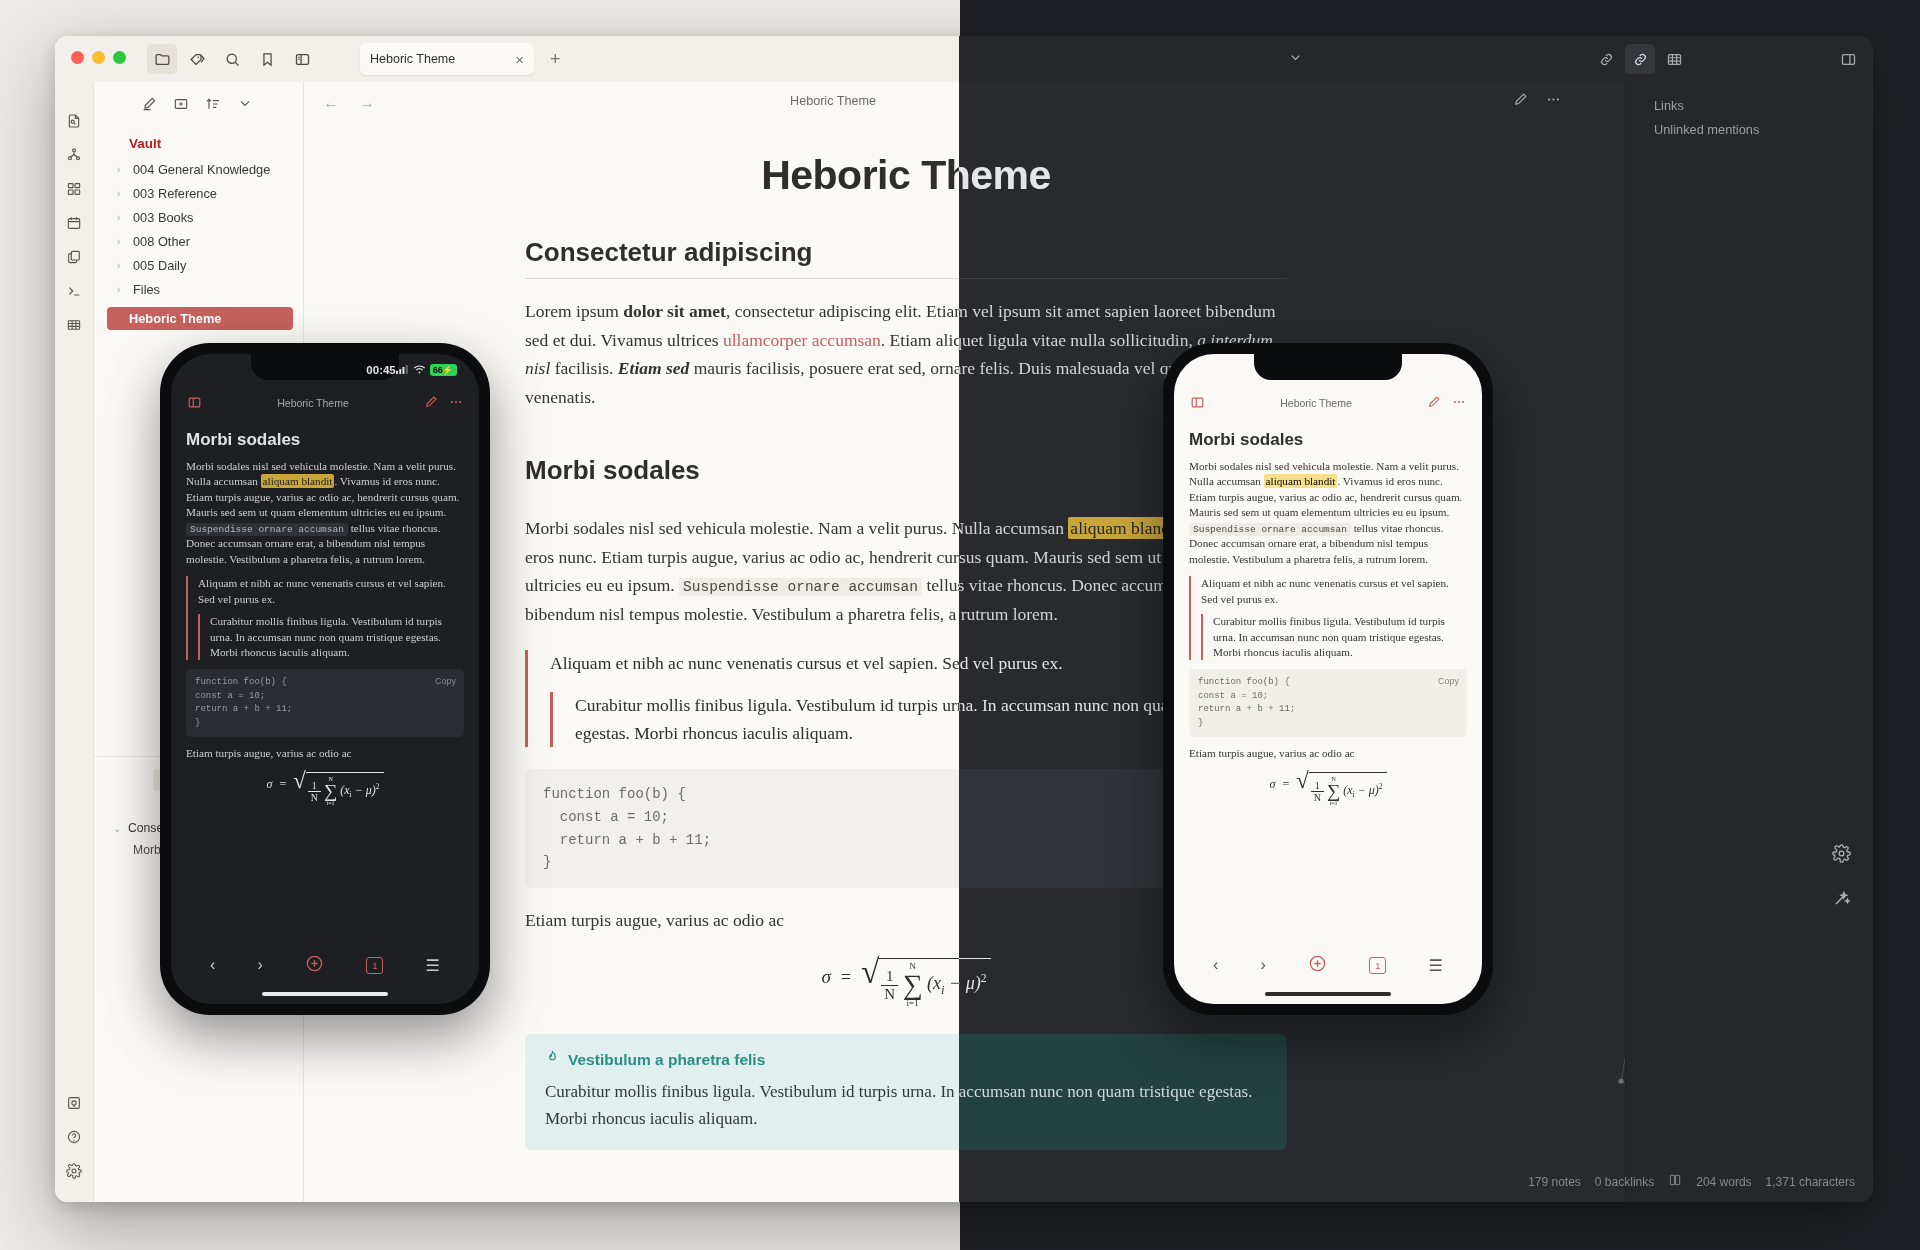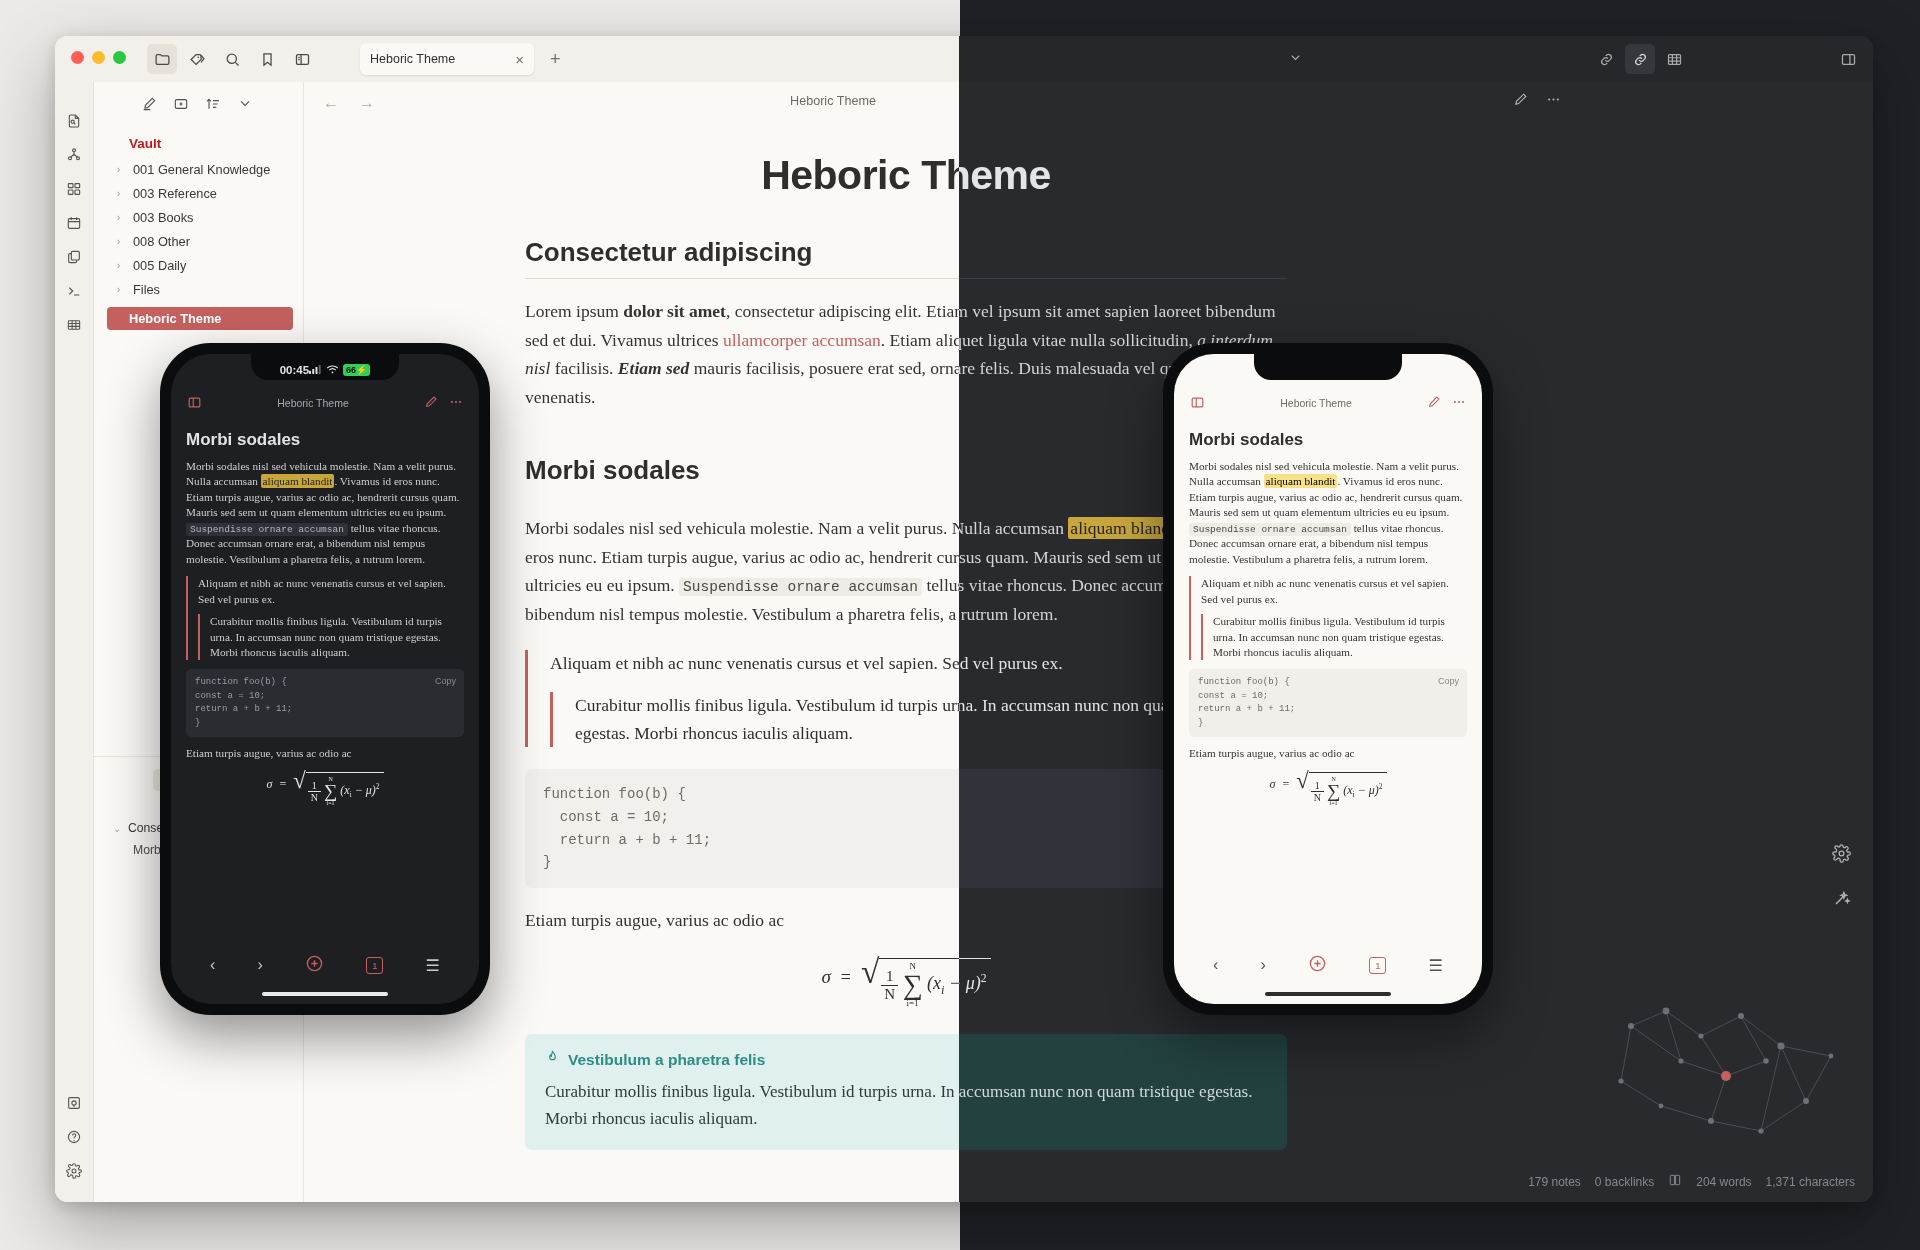--- a/index.html
+++ b/index.html
@@ -159,21 +159,21 @@
               gap:22px;color:#b2b4b8;z-index:6;}
 
   
   .phone{position:absolute;z-index:20;width:330px;height:672px;border-radius:50px;
          background:#0b0c0e;box-shadow:0 22px 54px rgba(0,0,0,.42);
          padding:11px;box-sizing:border-box;}
   .phone-screen{width:100%;height:100%;border-radius:40px;overflow:hidden;position:relative;}
   .notch{position:absolute;left:50%;top:0;transform:translateX(-50%);width:148px;height:26px;
          background:#0b0c0e;border-radius:0 0 17px 17px;z-index:5;}
   .p-status{position:absolute;top:0;left:0;right:0;height:32px;display:flex;align-items:center;
-            justify-content:center;padding:0 22px;box-sizing:border-box;
+            justify-content:flex-end;padding:0 22px;box-sizing:border-box;
             font-size:11.5px;font-weight:600;z-index:6;}
   .p-status .right{display:flex;align-items:center;gap:4px;}
   .batt{background:#30d158;color:#0b0c0e;border-radius:3px;font-size:9px;font-weight:700;
          padding:1px 3px;}
   .p-hdr{position:absolute;top:32px;left:0;right:0;height:34px;display:flex;align-items:center;
          justify-content:space-between;padding:0 16px;box-sizing:border-box;font-size:11px;z-index:6;}
   .p-hdr .mid{font-size:10.5px;}
   .p-hdr .r{display:flex;gap:11px;}
   .p-body{position:absolute;top:66px;left:0;right:0;bottom:64px;padding:10px 15px 0 15px;
           box-sizing:border-box;overflow:hidden;}
@@ -421,21 +421,21 @@
             <path d="M6 8l6 6 6-6"></path>
             <path d="M6 14l6 6 6-6" opacity="0"></path>
           </svg>
       </span>
     </div>
 
     <div class="vault-name">Vault</div>
 
     <div class="folder">
       <span class="chev">›</span>
-      <span>001 General Knowledge</span>
+      <span>004 General Knowledge</span>
     </div>
     <div class="folder">
       <span class="chev">›</span>
       <span>003 Reference</span>
     </div>
     <div class="folder">
       <span class="chev">›</span>
       <span>003 Books</span>
     </div>
     <div class="folder">
@@ -601,20 +601,24 @@
                 </svg>
             </span>
             <span>Vestibulum a pharetra felis</span>
           </div>
           <div class="callout-body">Curabitur mollis finibus ligula. Vestibulum id turpis urna. In accumsan nunc non quam tristique egestas. Morbi rhoncus iaculis aliquam.</div>
         </div>
       </div>
     </div>
   </div>
 
+  <div id="rightpanel">
+    <div class="rp-item" style="padding-top:16px">Links</div>
+    <div class="rp-item">Unlinked mentions</div>
+  </div>
 
   <svg id="graphdeco" viewBox="0 0 260 250">
     <g stroke="#4a4d53" stroke-width="1" fill="none">
       <path d="M40 110 L75 95 L110 120 L150 100 L190 130"></path>
       <path d="M75 95 L90 145 L135 160 L175 145"></path>
       <path d="M110 120 L135 160 M150 100 L175 145 M90 145 L40 110"></path>
       <path d="M135 160 L120 205 L170 215 L190 130"></path>
       <path d="M120 205 L70 190 M170 215 L215 185 M215 185 L190 130"></path>
       <path d="M30 165 L70 190 M30 165 L40 110 M215 185 L240 140 M240 140 L190 130"></path>
     </g>

